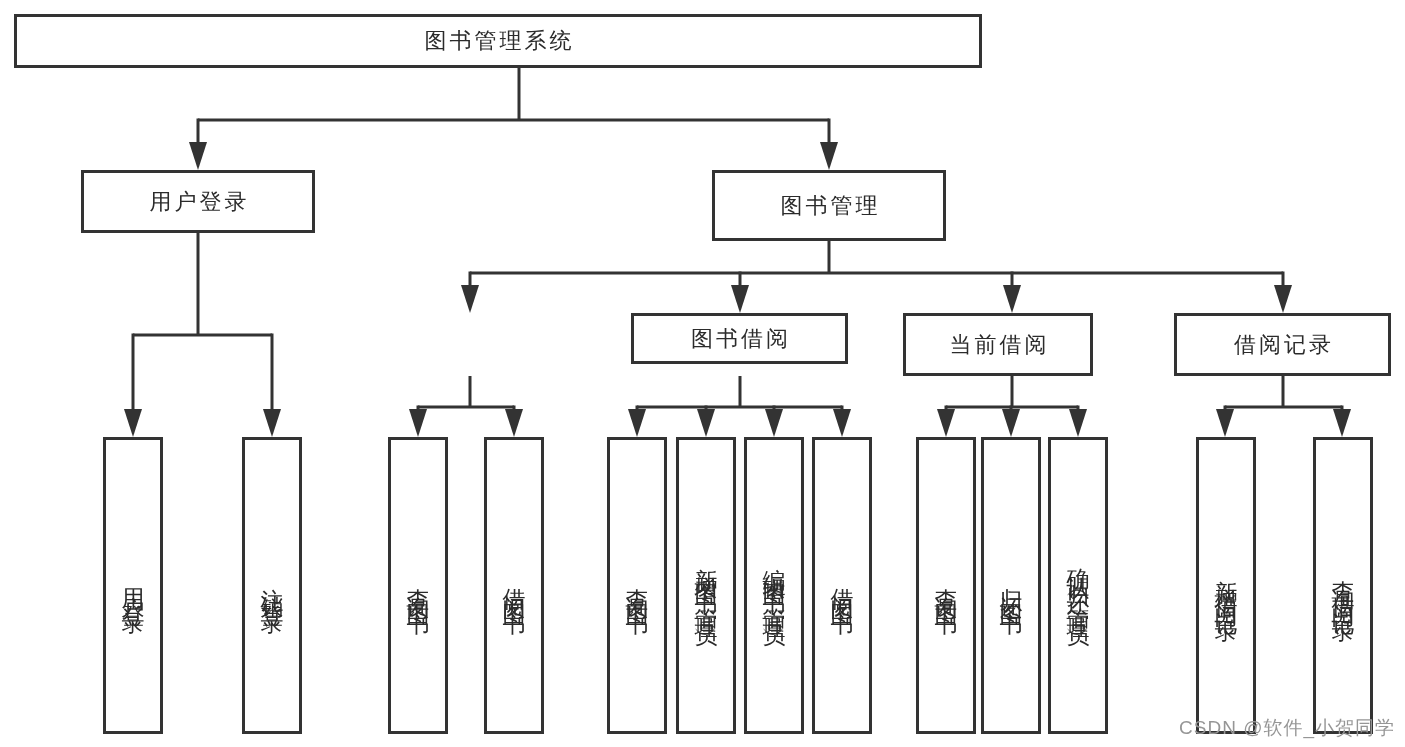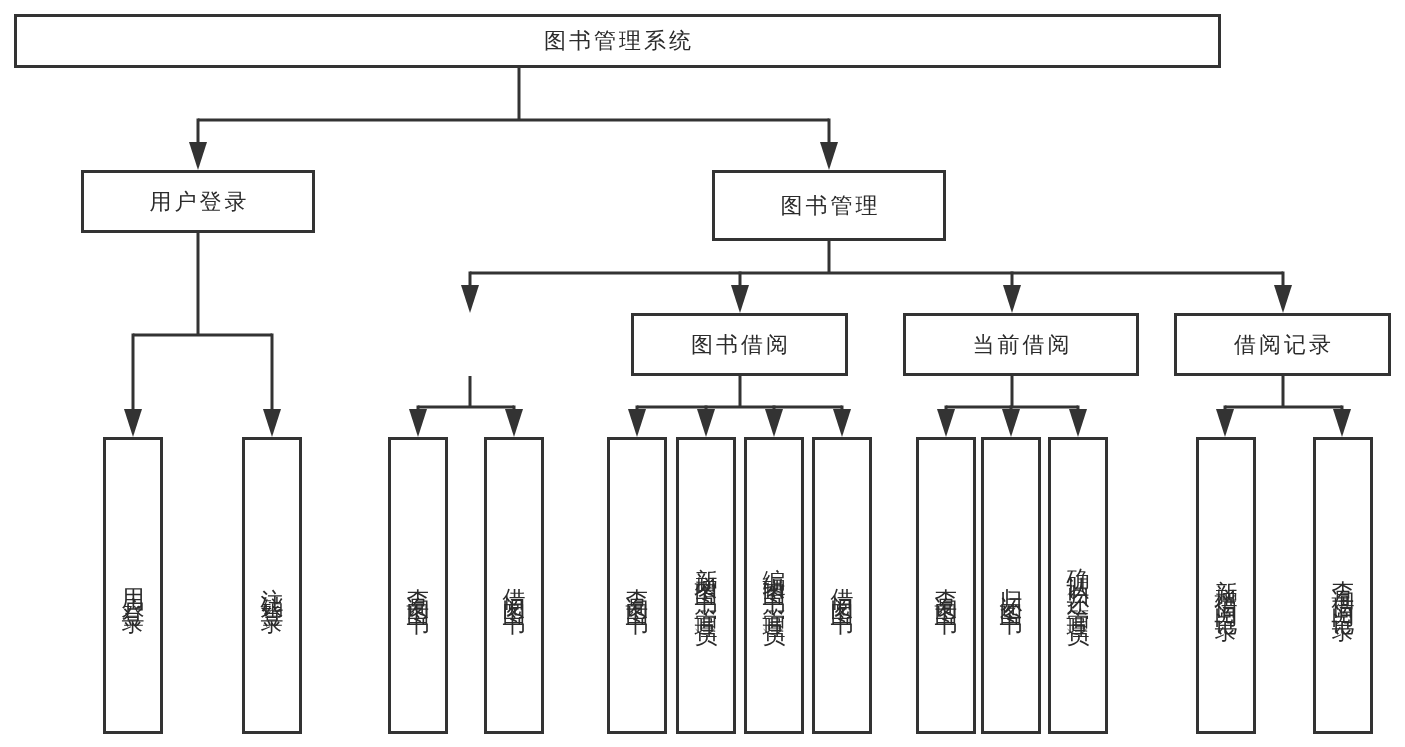--- a/index.html
+++ b/index.html
@@ -114,35 +114,35 @@
       <polygon points="765,409 783,409 774,437"></polygon>
       <polygon points="833,409 851,409 842,437"></polygon>
       <polygon points="937,409 955,409 946,437"></polygon>
       <polygon points="1002,409 1020,409 1011,437"></polygon>
       <polygon points="1069,409 1087,409 1078,437"></polygon>
       <polygon points="1216,409 1234,409 1225,437"></polygon>
       <polygon points="1333,409 1351,409 1342,437"></polygon>
     </g>
   </svg>
 
-  <div class="hbox" style="left: 14px; top: 14px; width: 1207px; height: 54px; border-color: rgb(51, 51, 51);">
+  <div class="hbox" style="left: 14px; top: 14px; width: 968px; height: 54px; border-color: rgb(51, 51, 51);">
     <span>图书管理系统</span>
   </div>
 
   <div class="hbox" style="left: 81px; top: 170px; width: 234px; height: 63px; border-color: rgb(51, 51, 51);">
     <span>用户登录</span>
   </div>
   <div class="hbox" style="left: 712px; top: 170px; width: 234px; height: 71px; border-color: rgb(51, 51, 51);">
     <span>图书管理</span>
   </div>
 
-  <div class="hbox" style="left: 631px; top: 313px; width: 217px; height: 63px; border-color: rgb(51, 51, 51);">
+  <div class="hbox" style="left: 631px; top: 313px; width: 217px; height: 51px; border-color: rgb(51, 51, 51);">
     <span>图书借阅</span>
   </div>
-  <div class="hbox" style="left: 903px; top: 313px; width: 236px; height: 63px; border-color: rgb(51, 51, 51);">
+  <div class="hbox" style="left: 903px; top: 313px; width: 190px; height: 63px; border-color: rgb(51, 51, 51);">
     <span>当前借阅</span>
   </div>
   <div class="hbox" style="left: 1174px; top: 313px; width: 217px; height: 63px; border-color: rgb(51, 51, 51);">
     <span>借阅记录</span>
   </div>
 
   <div class="vbox" style="left: 103px; border-color: rgb(51, 51, 51);">
     <span>用户登录</span>
   </div>
   <div class="vbox" style="left: 242px; border-color: rgb(51, 51, 51);">
@@ -179,14 +179,15 @@
     <span>确认归还（管理员）</span>
   </div>
 
   <div class="vbox" style="left: 1196px; border-color: rgb(51, 51, 51);">
     <span>新增借阅记录</span>
   </div>
   <div class="vbox" style="left: 1313px; border-color: rgb(51, 51, 51);">
     <span>查询借阅记录</span>
   </div>
 
+  <div id="watermark" style="color: rgb(150, 150, 150);">CSDN @软件_小贺同学</div>
 
 </div>
 
 </body></html>

